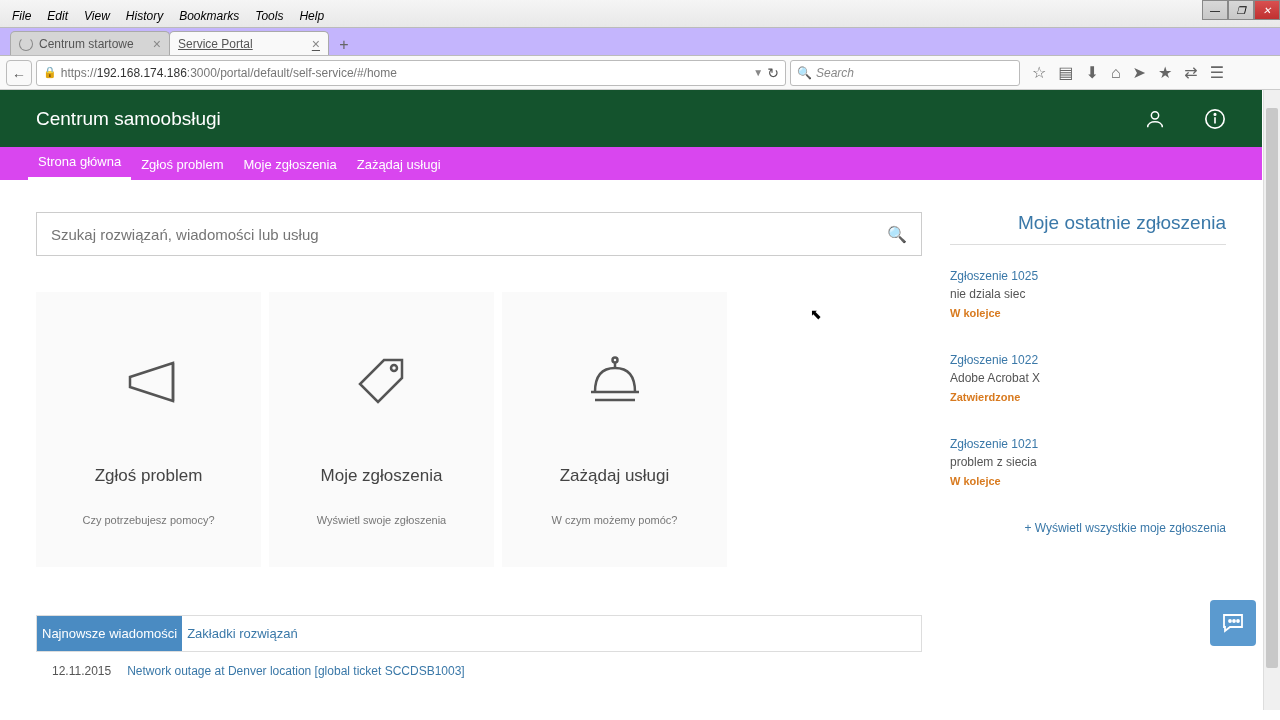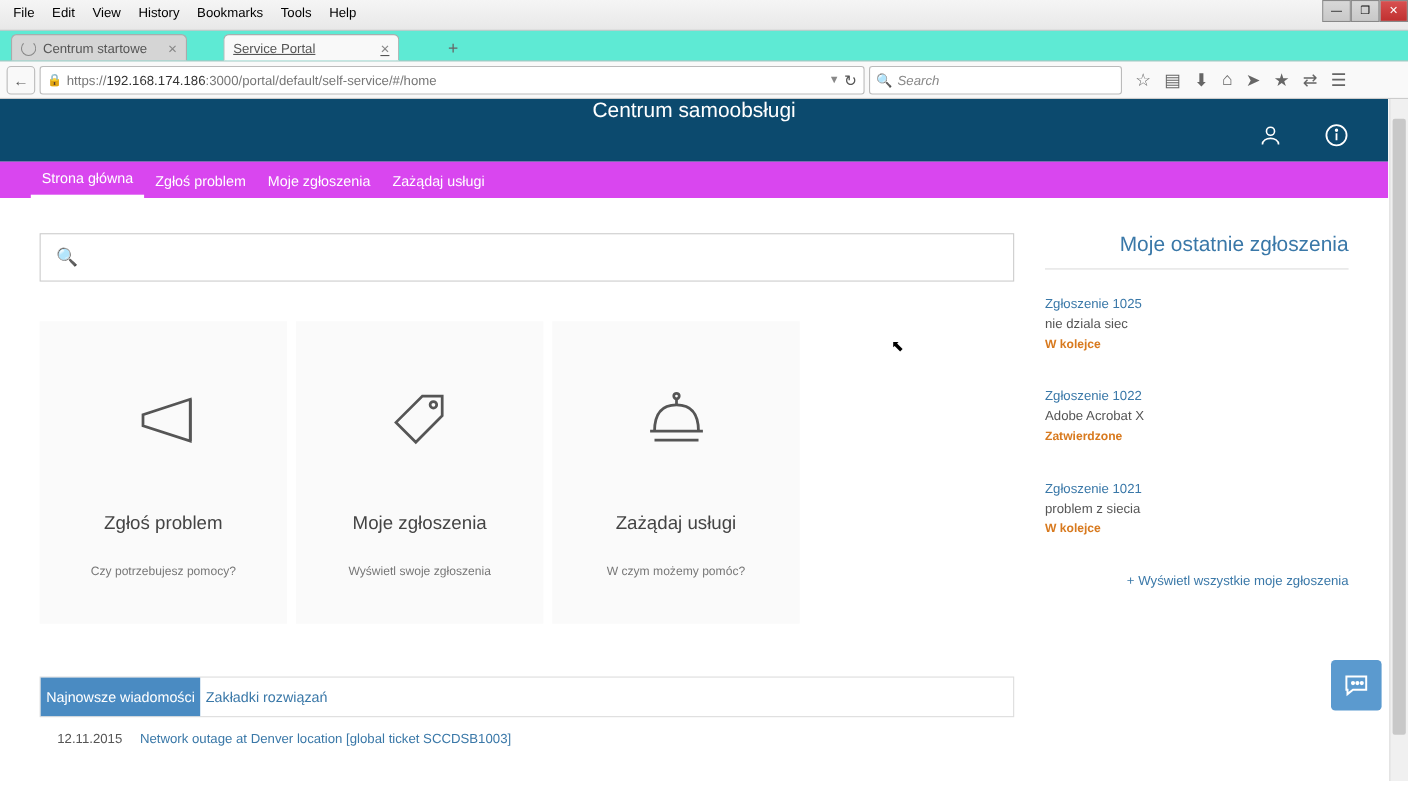--- a/index.html
+++ b/index.html
@@ -1,25 +1,25 @@
 <!DOCTYPE html>
 <html><head>
 <meta charset="utf-8">
 <style>
 * { margin: 0; padding: 0; box-sizing: border-box; font-family: Arial, sans-serif; }
 body { background: #fff; width: 1280px; height: 720px; overflow: hidden; position: relative; }
 
 
-.menubar { background: linear-gradient(#f5f5f5, #e8e8e8); border-bottom: 1px solid #bbb; height: 28px; display: flex; align-items: flex-start; padding: 0 4px; font-size: 12px; }
+.menubar { background: linear-gradient(#f5f5f5, #e8e8e8); border-bottom: 1px solid #bbb; height: 28px; display: flex; align-items: flex-end; padding: 0 4px; font-size: 12px; font-style: italic; }
 .menubar span { padding: 4px 8px; cursor: default; }
 .window-controls { position: absolute; right: 0; top: 0; display: flex; }
 .window-controls div { width: 26px; height: 20px; background: linear-gradient(#d8d8d8,#c8c8c8); border: 1px solid #888; font-size: 10px; display: flex; align-items: center; justify-content: center; cursor: default; }
 .window-controls .close { background: linear-gradient(#d85050,#c03030); color: #fff; }
 
-.tabbar { background: #5eead4; height: 28px; display: flex; align-items: flex-end; padding-left: 10px; border-bottom: 1px solid #bbb; gap: 34px; }
+.tabbar { background: #c4b5fd; height: 28px; display: flex; align-items: flex-end; padding-left: 10px; border-bottom: 1px solid #bbb; }
 .tab { background: #d5d5d5; border: 1px solid #aaa; border-bottom: none; border-radius: 5px 5px 0 0; height: 24px; min-width: 160px; display: flex; align-items: center; padding: 0 8px; font-size: 12px; margin-right: -1px; color: #555; position: relative; }
 .tab.active { background: #f9f9f9; text-decoration: underline; }
 .tab .favicon { width: 14px; height: 14px; margin-right: 6px; border: 1.5px solid #888; border-radius: 50%; border-top-color: transparent; }
 .tab .x { margin-left: auto; font-size: 14px; color: #888; }
 .newtab { width: 24px; height: 20px; display:flex; align-items:center; justify-content:center; font-size: 16px; color: #666; margin-left: 4px; }
 
 .toolbar { background: #f9f9f9; height: 34px; display: flex; align-items: center; padding: 0 6px; border-bottom: 1px solid #ccc; gap: 4px; }
 .back-btn { width: 26px; height: 26px; border: 1px solid #bbb; border-radius: 4px; display: flex; align-items: center; justify-content: center; font-size: 14px; color: #555; }
 .urlbar { flex: 1; height: 26px; border: 1px solid #bbb; border-radius: 3px; background: #fff; display: flex; align-items: center; padding: 0 6px; font-size: 12px; max-width: 750px; }
 .urlbar .lock { font-size: 11px; color: #777; margin-right: 4px; }
@@ -30,21 +30,21 @@
 .searchbox { width: 230px; height: 26px; border: 1px solid #bbb; border-radius: 3px; background: #fff; display: flex; align-items: center; padding: 0 6px; font-size: 12px; color: #888; font-style: italic; }
 .searchbox .mag { font-style: normal; margin-right: 4px; color: #666; }
 .toolbar-icons { display: flex; gap: 12px; align-items: center; padding: 0 8px; }
 .toolbar-icons span { font-size: 16px; color: #666; }
 .red-star { color: #cc2222; }
 .green-i { color:#3a9c3a; }
 .hamburger { font-size: 18px; color: #555; }
 
 
 .page { width: 1262px; height: 622px; overflow: hidden; background: #fff; position: relative; }
-.topbar { background: #0c4a6e; height: 57px; display: flex; align-items: center; padding: 0 36px; color: #fff; flex-direction: column; }
+.topbar { background: #14532d; height: 57px; display: flex; align-items: center; padding: 0 36px; color: #fff; }
 .topbar h1 { font-size: 19px; font-weight: normal; }
 .topbar-icons { margin-left: auto; display: flex; gap: 38px; }
 .topbar-icons svg { cursor: pointer; }
 
 .navbar { background: #d946ef; height: 33px; display: flex; align-items: flex-end; padding: 0 28px; }
 .nav-item { color: #fff; font-size: 13px; padding: 8px 10px; cursor: pointer; }
 .nav-item.active { border-bottom: 3px solid #fff; }
 
 .content { display: flex; padding: 32px 36px 0 36px; gap: 28px; }
 .left-col { flex: 1; }
@@ -156,20 +156,21 @@
   <div class="navbar">
     <div class="nav-item active">Strona główna</div>
     <div class="nav-item">Zgłoś problem</div>
     <div class="nav-item">Moje zgłoszenia</div>
     <div class="nav-item">Zażądaj usługi</div>
   </div>
 
   <div class="content">
     <div class="left-col">
       <div class="searchbar">
+        <input placeholder="Szukaj rozwiązań, wiadomości lub usług" style="">
         <span class="sicon">🔍</span>
       </div>
 
       <div class="cards">
         <div class="card">
           <div class="card-icon">
             <svg width="62" height="50" viewBox="0 0 62 50" fill="none" stroke="#555" stroke-width="2.5">
                 <path d="M55 8 L12 22 L12 32 L55 46 Z"></path>
                 <line x1="55" y1="8" x2="55" y2="46"></line>
               </svg>

